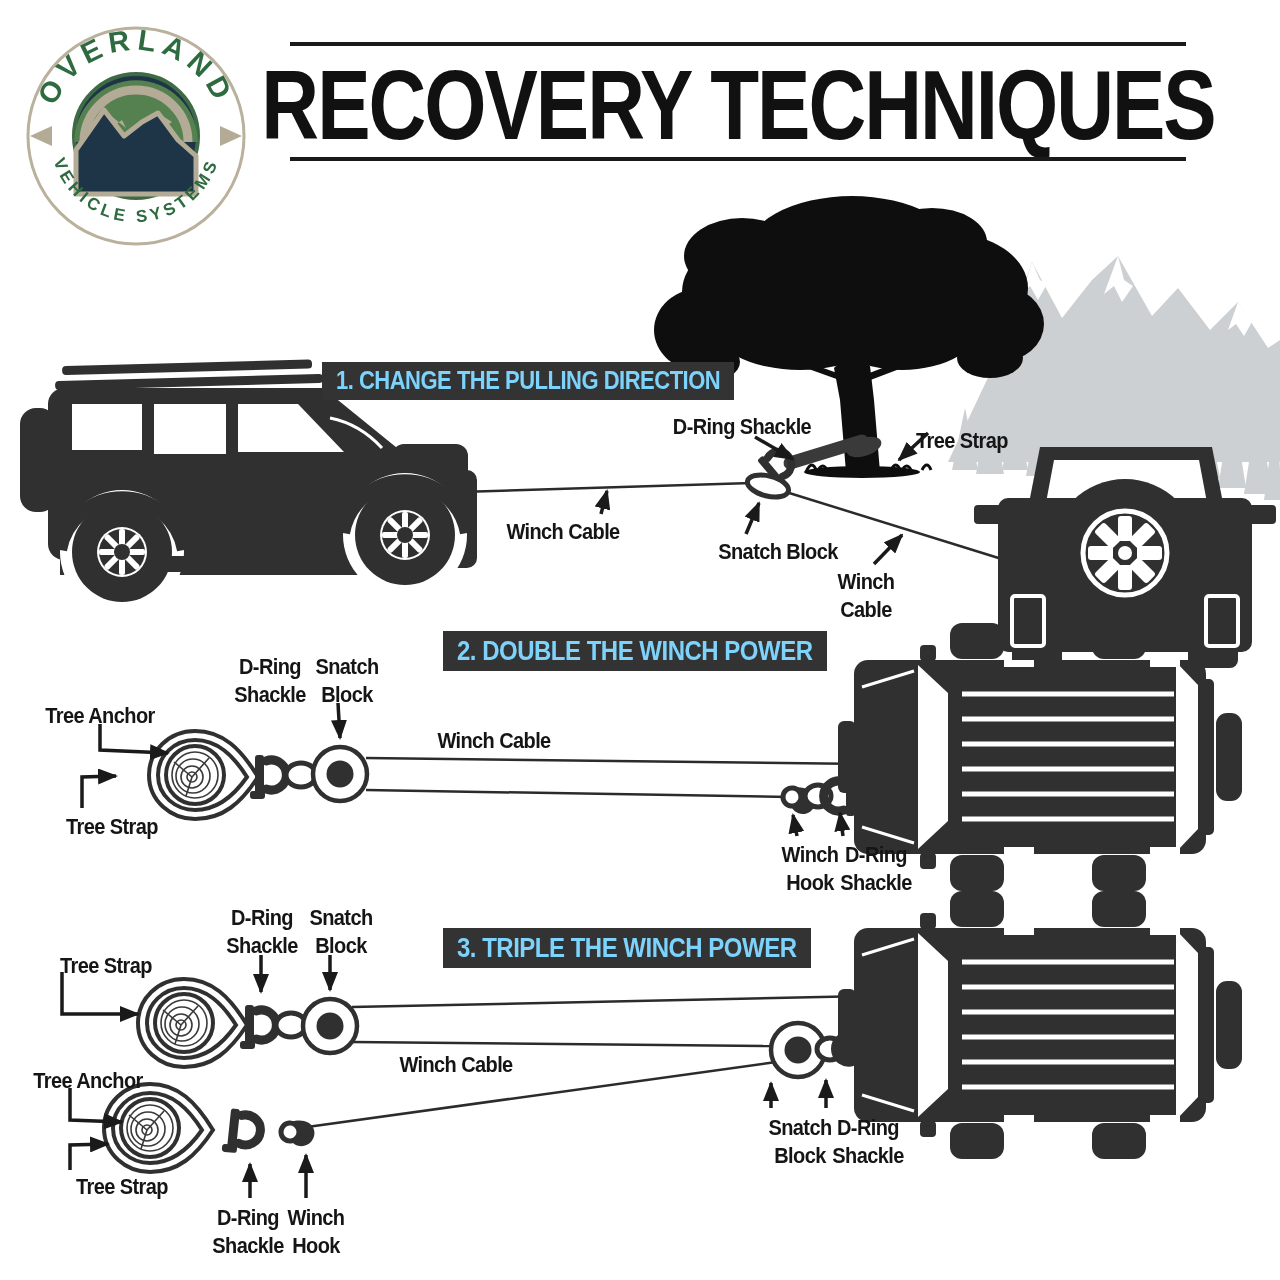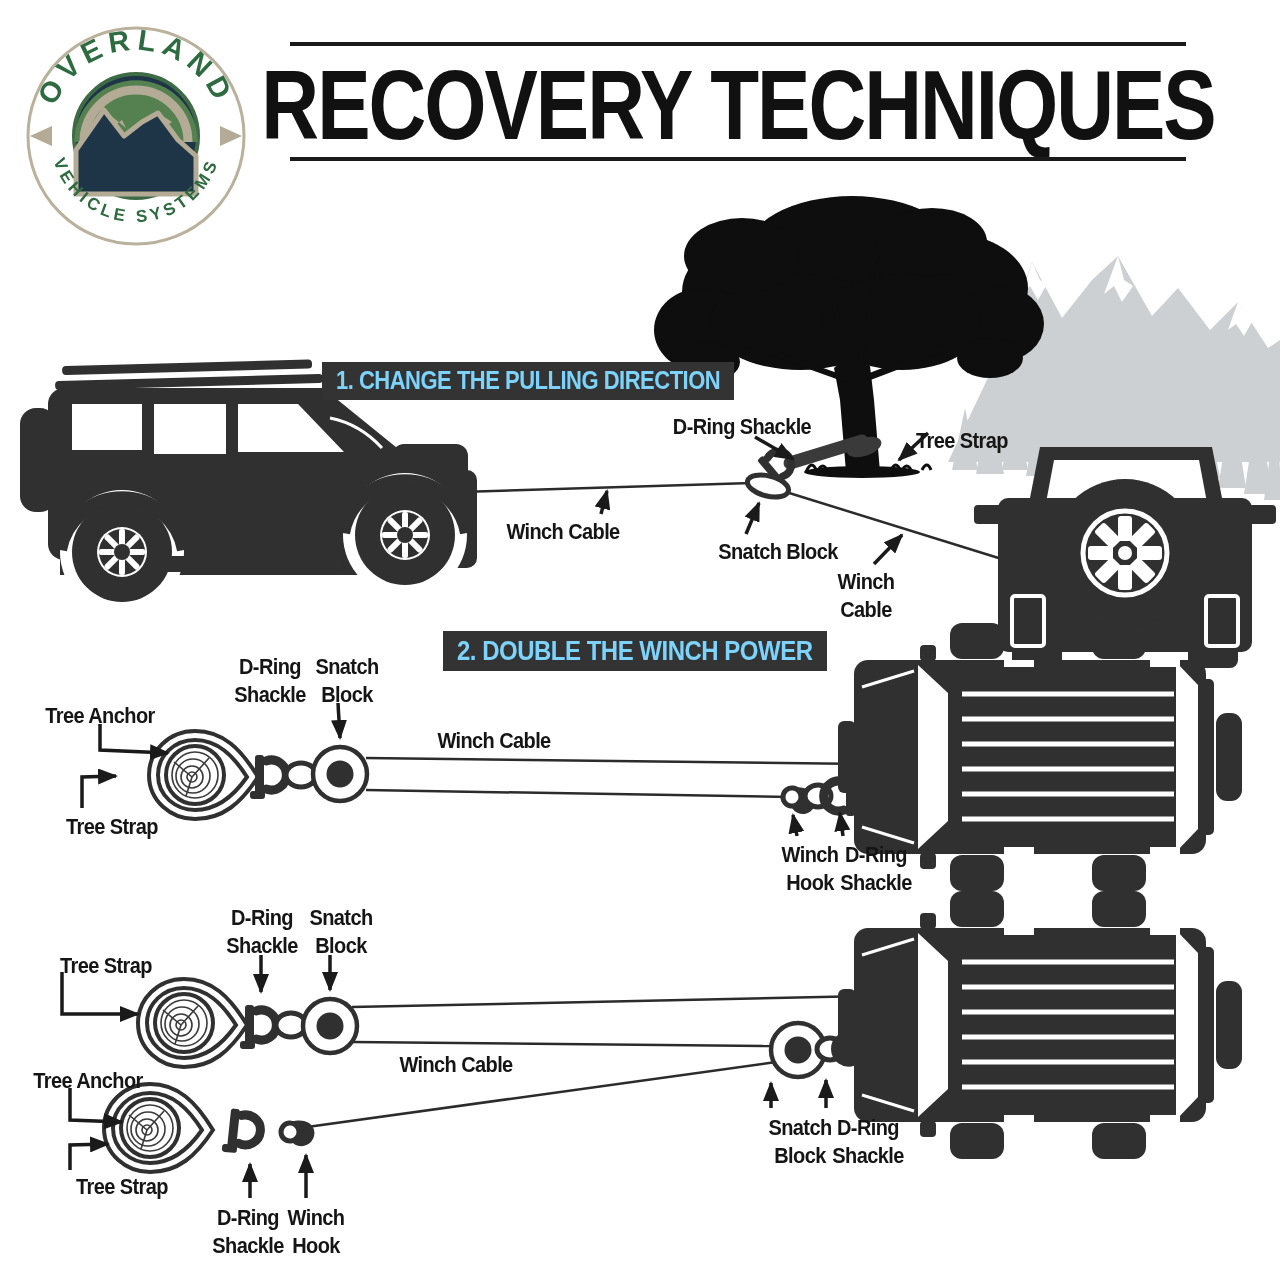--- a/index.html
+++ b/index.html
@@ -292,20 +292,23 @@
   <div class="rule" style="left:290px;top:42px;width:896px;"></div>
   <div class="title" style="left:738px;top:50px;">RECOVERY TECHNIQUES</div>
   <div class="rule" style="left:290px;top:157px;width:896px;"></div>
 
   <div class="hdr h1size" style="left:322px;top:362px;">
     <span>1. CHANGE THE PULLING DIRECTION</span>
   </div>
   <div class="hdr h23size" style="left:443px;top:631px;">
     <span>2. DOUBLE THE WINCH POWER</span>
   </div>
+  <div class="hdr h23size" style="left:443px;top:928px;">
+    <span>3. TRIPLE THE WINCH POWER</span>
+  </div>
 
   <div class="lbl" style="left:742px;top:412px;">D-Ring Shackle</div>
   <div class="lbl" style="left:962px;top:426px;">Tree Strap</div>
   <div class="lbl" style="left:563px;top:517px;">Winch Cable</div>
   <div class="lbl" style="left:778px;top:537px;">Snatch Block</div>
   <div class="lbl" style="left:866px;top:567px;">
     <div>Winch</div>
     <div>Cable</div>
   </div>
 

